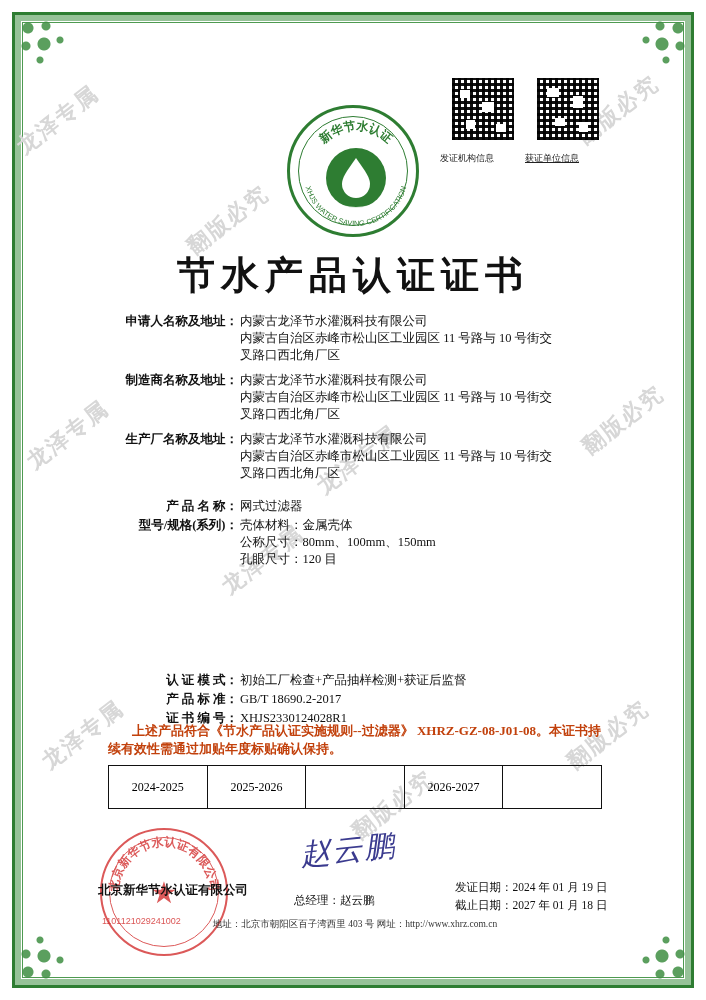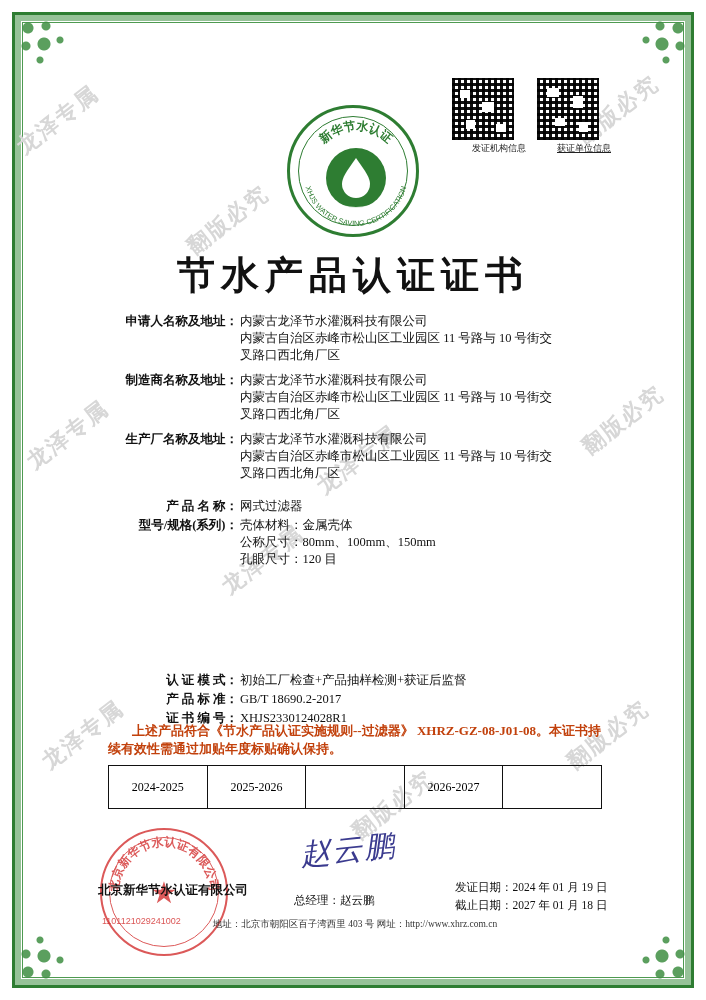--- a/index.html
+++ b/index.html
@@ -101,23 +101,23 @@
     background-blend-mode: multiply;
   }
   .qr.q1 { left: 452px; top: 78px; }
   .qr.q2 { left: 537px; top: 78px; }
   .qr-mask {
     position: absolute;
     background: #fff;
   }
   .qr-cap {
     position: absolute;
-    top: 142px;
+    top: 152px;
     width: 86px;
-    text-align: right;
+    text-align: left;
     font-size: 9px;
     color: #222;
     font-family: "Liberation Sans", sans-serif;
   }
   .qr-cap.c1 { left: 440px; }
   .qr-cap.c2 { left: 525px; text-decoration: underline; }
 
   .title {
     position: absolute;
     left: 0;

